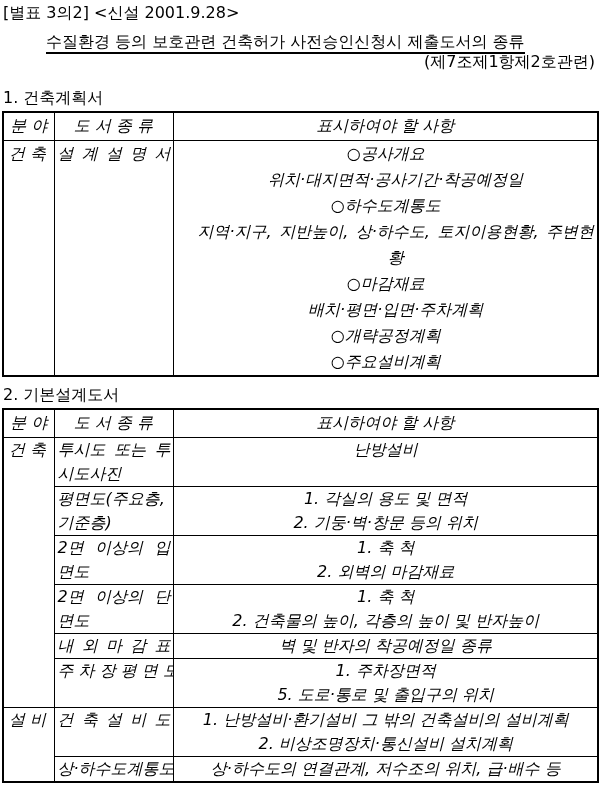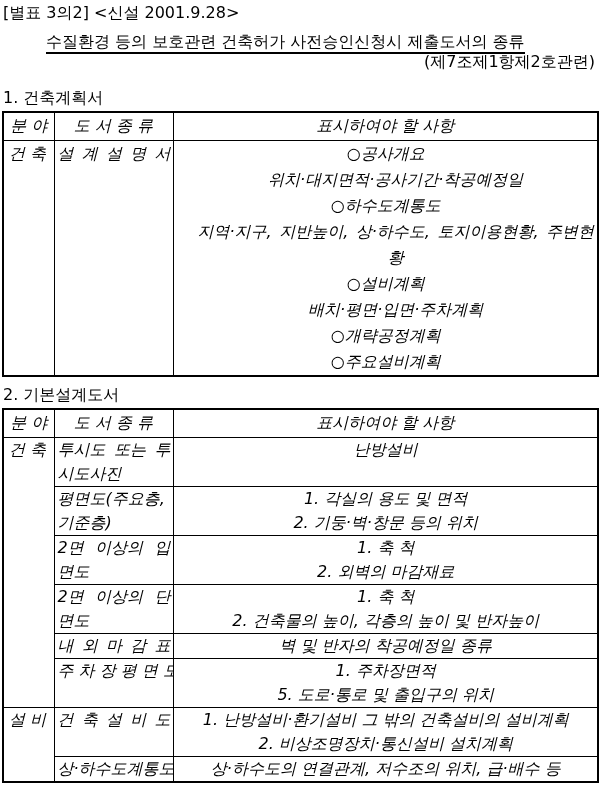--- a/index.html
+++ b/index.html
@@ -75,21 +75,21 @@
     </td>
     <td class="d">
       <div class="ln just">설 계 설 명 서</div>
     </td>
     <td class="ct">
       <div class="ln">○공사개요</div>
       <div class="ln ind">위치·대지면적·공사기간·착공예정일</div>
       <div class="ln">○하수도계통도</div>
       <div class="ln ind just">지역·지구, 지반높이, 상·하수도, 토지이용현황, 주변현</div>
       <div class="ln ind">황</div>
-      <div class="ln">○설비계획</div>
+      <div class="ln">○마감재료</div>
       <div class="ln ind">배치·평면·입면·주차계획</div>
       <div class="ln">○개략공정계획</div>
       <div class="ln">○주요설비계획</div>
     </td>
   </tr>
 </tbody>
   </table>
 
 <div class="sec-heading sh2">2. 기본설계도서</div>
 

